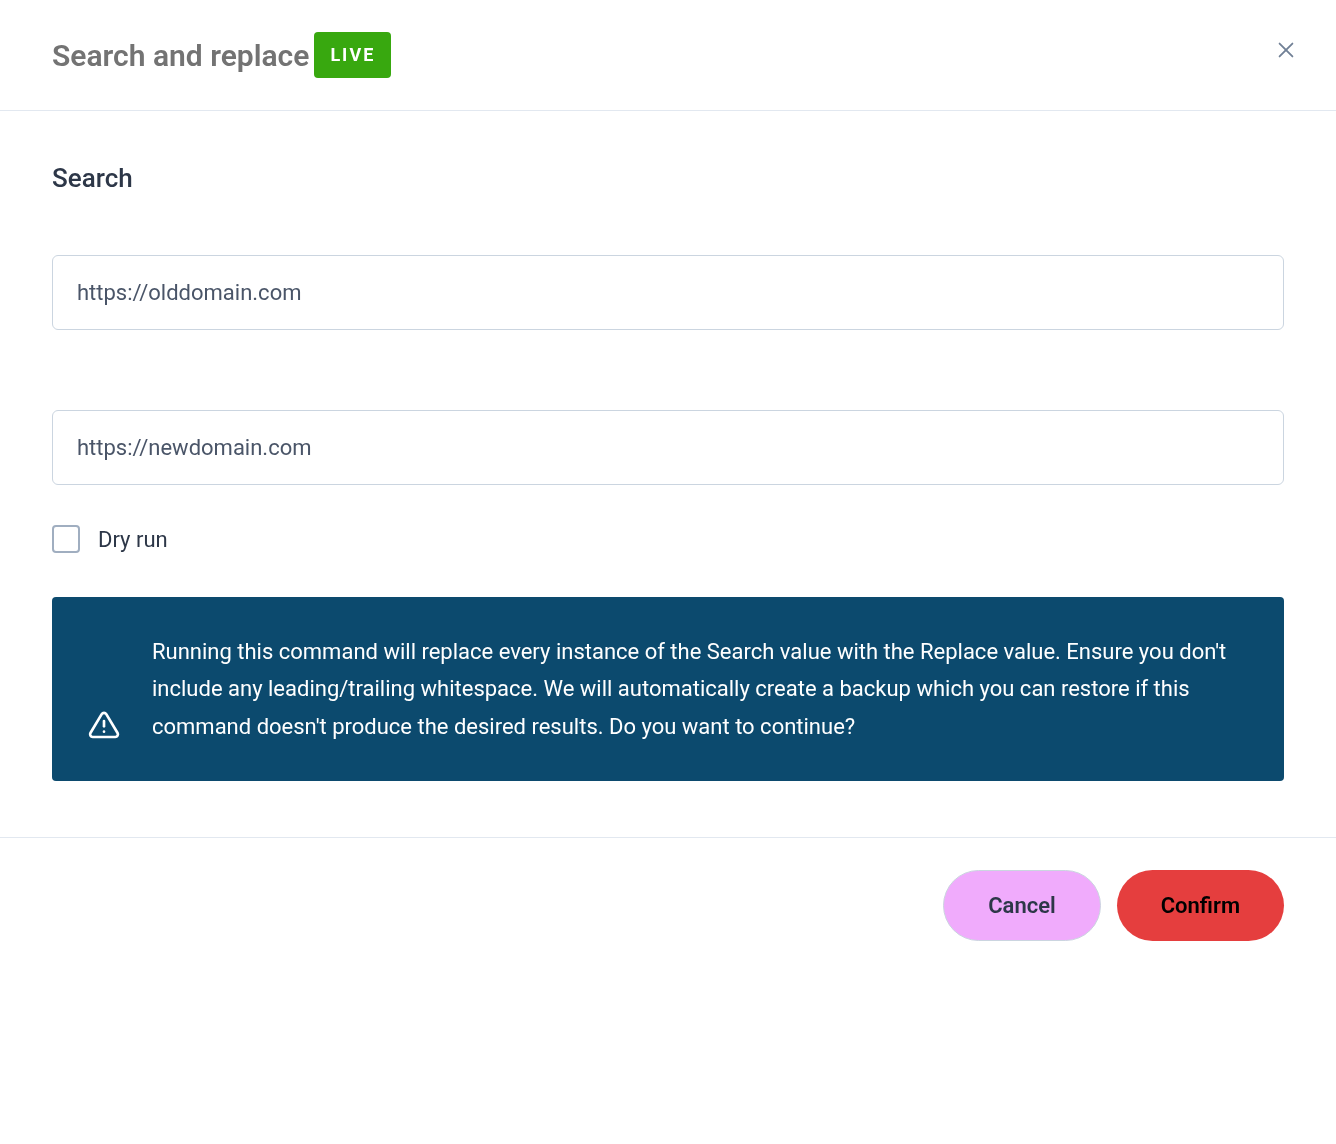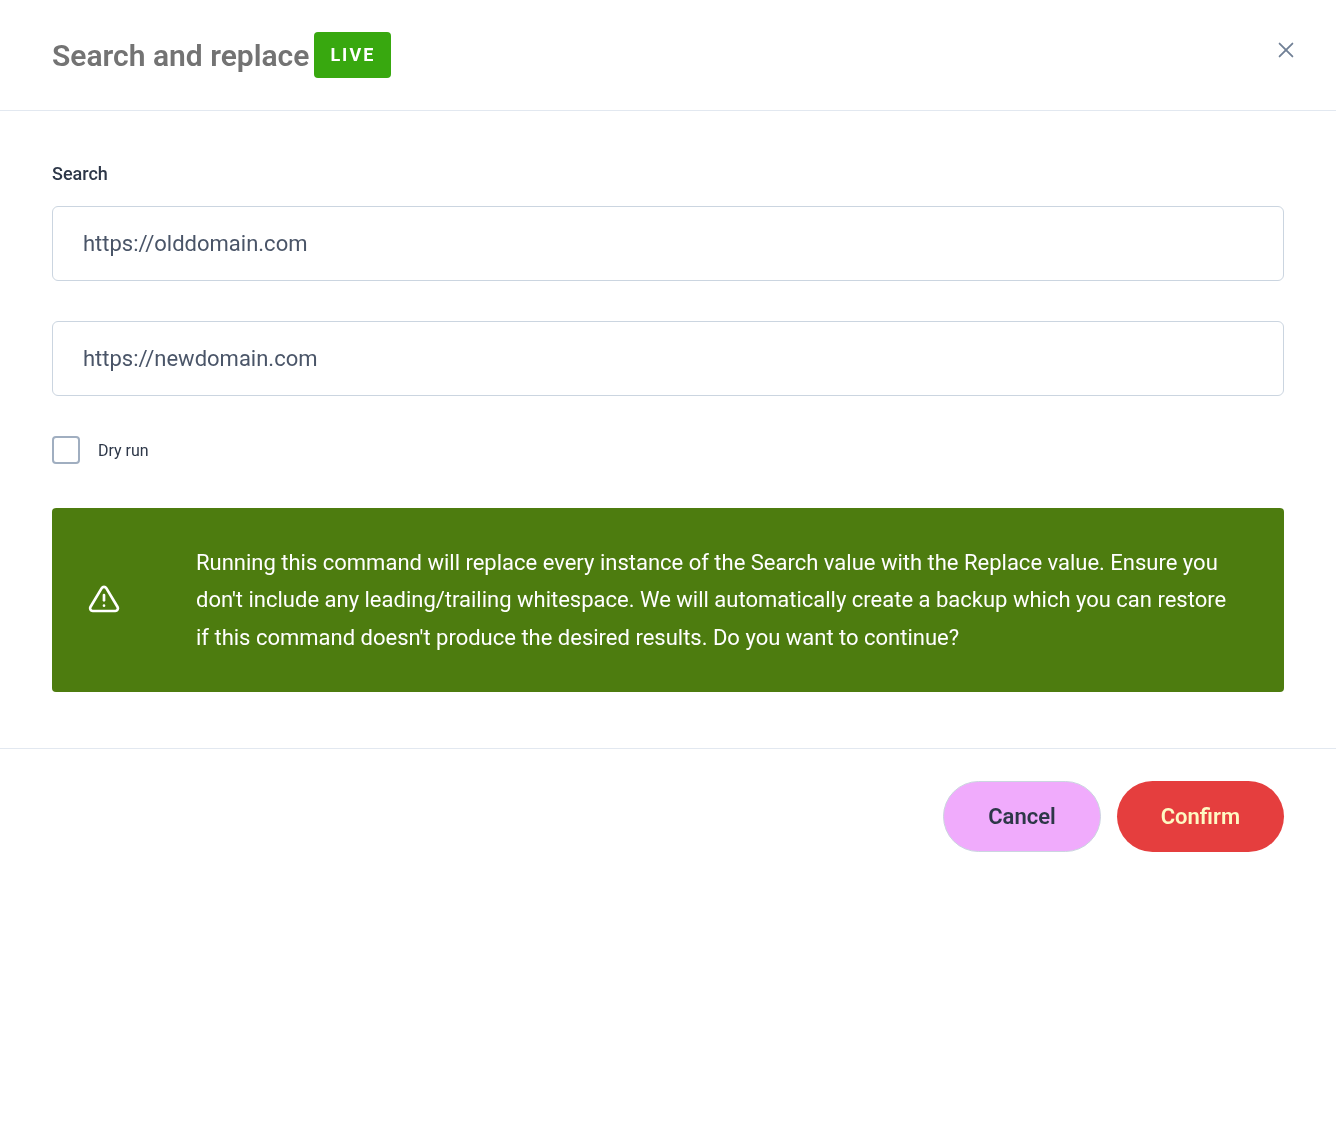--- a/index.html
+++ b/index.html
@@ -54,64 +54,64 @@
       align-items: center;
       justify-content: center;
     }
     .body {
       padding: 52px 52px 56px 52px;
     }
     .field {
       margin-bottom: 40px;
     }
     .field-label {
-      font-size: 18px;
+      font-size: 26px;
       font-weight: 500;
       color: #2d3748;
       margin-bottom: 22px;
       display: block;
     }
     .text-input {
       width: 100%;
       font-size: 22px;
       color: #4a5568;
-      padding: 24px 30px;
+      padding: 24px 24px;
       border: 1px solid #cbd5e0;
       border-radius: 6px;
       outline: none;
       font-family: inherit;
+      margin-top: 40px;
     }
     .checkbox-row {
       display: flex;
       align-items: center;
       margin-bottom: 44px;
     }
     .checkbox {
       width: 28px;
       height: 28px;
       border: 2px solid #a0aec0;
       border-radius: 4px;
       margin-right: 18px;
       cursor: pointer;
       appearance: none;
       background: #ffffff;
     }
     .checkbox-label {
-      font-size: 16px;
+      font-size: 22px;
       color: #2d3748;
       cursor: pointer;
     }
     .alert {
-      background: #4d7c0f;
+      background: #0c4a6e;
       color: #ffffff;
       padding: 36px 40px 36px 36px;
       border-radius: 4px;
       display: flex;
-      align-items: center;
-      gap: 44px;
+      align-items: flex-end;
     }
     .alert-icon {
       flex-shrink: 0;
       margin-right: 32px;
       margin-top: 2px;
     }
     .alert-text {
       font-size: 22px;
       line-height: 1.7;
       font-weight: 400;
@@ -132,21 +132,21 @@
       font-family: inherit;
       border: none;
     }
     .btn-cancel {
       background: #f0abfc;
       color: #2d3748;
       border: 1px solid #cbd5e0;
     }
     .btn-confirm {
       background: #e53e3e;
-      color: #fef9c3;
+      color: #000000;
     }
   </style>
 </head>
 <body>
 
 <div class="dialog">
 
   <div class="header">
     <span class="title">Search and replace</span>
     <span class="badge">LIVE</span>

